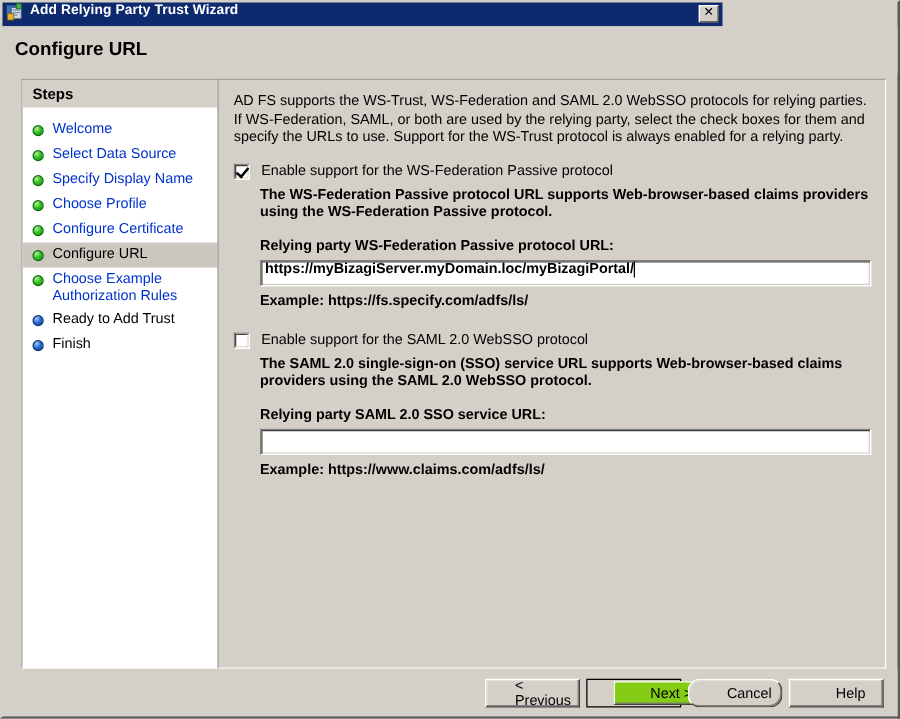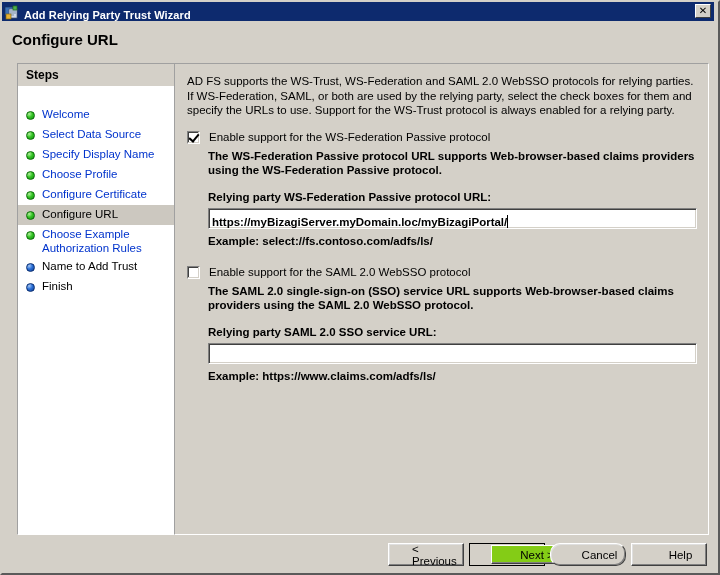--- a/index.html
+++ b/index.html
@@ -19,23 +19,23 @@
     background: #d4d0c8;
     border-left: 2px solid #d4d0c8;
     border-top: 2px solid #d4d0c8;
     border-right: 2px solid #5a5a5a;
     border-bottom: 2px solid #5a5a5a;
   }
 
   
   #titlebar {
     position: absolute; left: 0; top: 0;
-    width: 712px; height: 19px;
+    width: 576px; height: 19px;
     background: #0d2a6e;
-    display: flex; align-items: flex-end;
+    display: flex; align-items: flex-start;
     padding-left: 2px;
   }
   #title-icon {
     width: 16px; height: 16px;
     margin-right: 4px;
     position: relative;
     flex: 0 0 auto;
   }
   #title-text {
     color: #ffffff;
@@ -80,21 +80,21 @@
     border-bottom: 1px solid #ffffff;
     overflow: hidden;
   }
   #steps-header {
     height: 22px;
     background: #d4d0c8;
     display: flex; align-items: center;
     padding-left: 8px;
     font-size: 12px; font-weight: bold; color: #000;
   }
-  #steps-list { padding-top: 19px; }
+  #steps-list { padding-top: 8px; }
   .step {
     display: flex; align-items: flex-start;
     padding: 2px 4px 2px 8px;
     min-height: 20px;
   }
   .step.current { background: #ccc8c0; }
   .bullet {
     width: 9px; height: 9px;
     border-radius: 50%;
     margin-top: 4px; margin-right: 7px;
@@ -161,21 +161,21 @@
   .field-label { margin-bottom: 4px; }
 
   .textinput {
     width: 489px; height: 21px;
     background: #ffffff;
     border-left: 1px solid #808080;
     border-top: 1px solid #808080;
     border-right: 1px solid #ffffff;
     border-bottom: 1px solid #ffffff;
     box-shadow: inset 1px 1px 0 #404040, inset -1px -1px 0 #d4d0c8;
-    display: flex; align-items: flex-end;
+    display: flex; align-items: flex-start;
     padding: 0 3px;
     font-size: 11.5px; color: #000;
     overflow: hidden; white-space: nowrap;
     cursor: text;
   }
   .caret {
     display: inline-block;
     width: 1px; height: 13px;
     background: #000;
     margin-left: 0px;
@@ -279,21 +279,21 @@
       </div>
 
 
       <div class="step">
         <span class="bullet done"></span>
         <span class="step-label" style="max-width:128px; display:inline-block;">Choose Example Authorization Rules</span>
       </div>
 
       <div class="step pending">
         <span class="bullet todo"></span>
-        <span class="step-label">Name to Add Trust</span>
+        <span class="step-label">Ready to Add Trust</span>
       </div>
 
       <div class="step pending">
         <span class="bullet todo"></span>
         <span class="step-label">Finish</span>
       </div>
 
     </div>
   </div>
 
@@ -310,21 +310,21 @@
 
     <div class="body-text indent field-label">Relying party WS-Federation Passive protocol URL:</div>
 
     <div class="indent">
       <div class="textinput">
         <span>https://myBizagiServer.myDomain.loc/myBizagiPortal/</span>
           <span class="caret"></span>
       </div>
     </div>
 
-    <div class="body-text indent example">Example: select://fs.contoso.com/adfs/ls/</div>
+    <div class="body-text indent example">Example: https://fs.specify.com/adfs/ls/</div>
 
     <div class="checkrow">
       <span class="checkbox"></span>
       <span class="check-label">Enable support for the SAML 2.0 WebSSO protocol</span>
     </div>
 
     <div class="body-text indent desc">The SAML 2.0 single-sign-on (SSO) service URL supports Web-browser-based claims providers using the SAML 2.0 WebSSO protocol.</div>
 
     <div class="body-text indent field-label">Relying party SAML 2.0 SSO service URL:</div>
 

